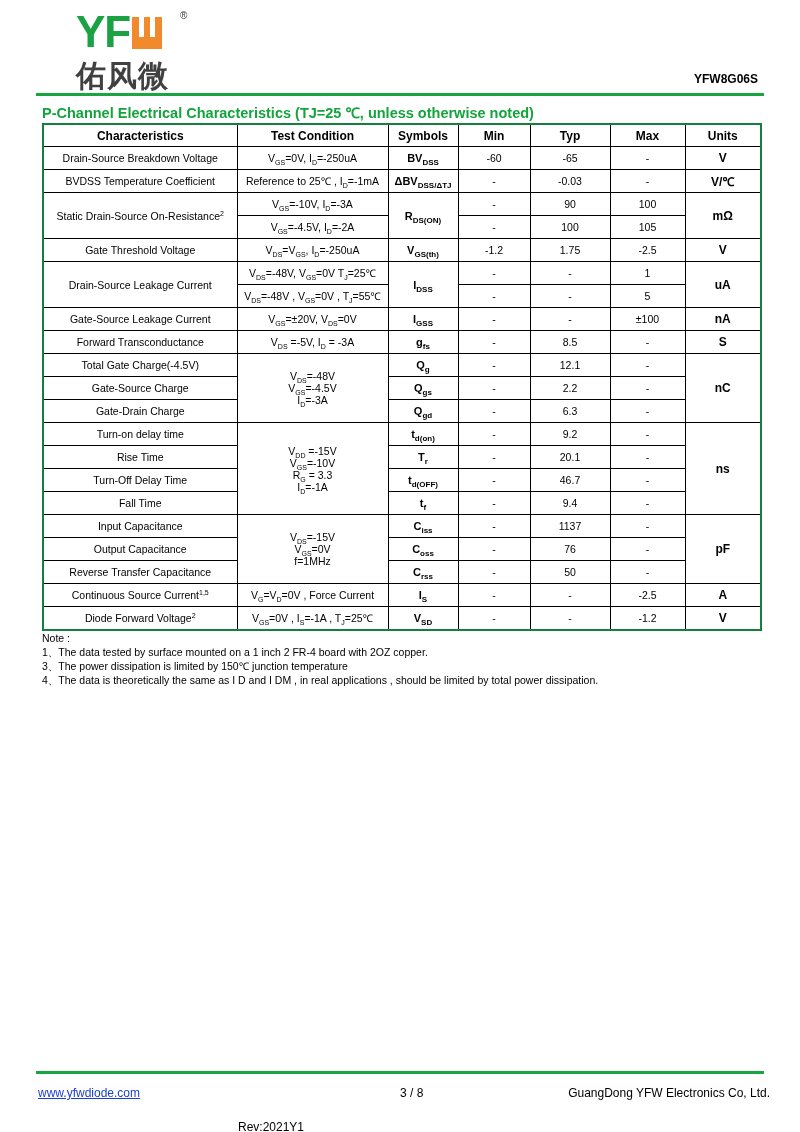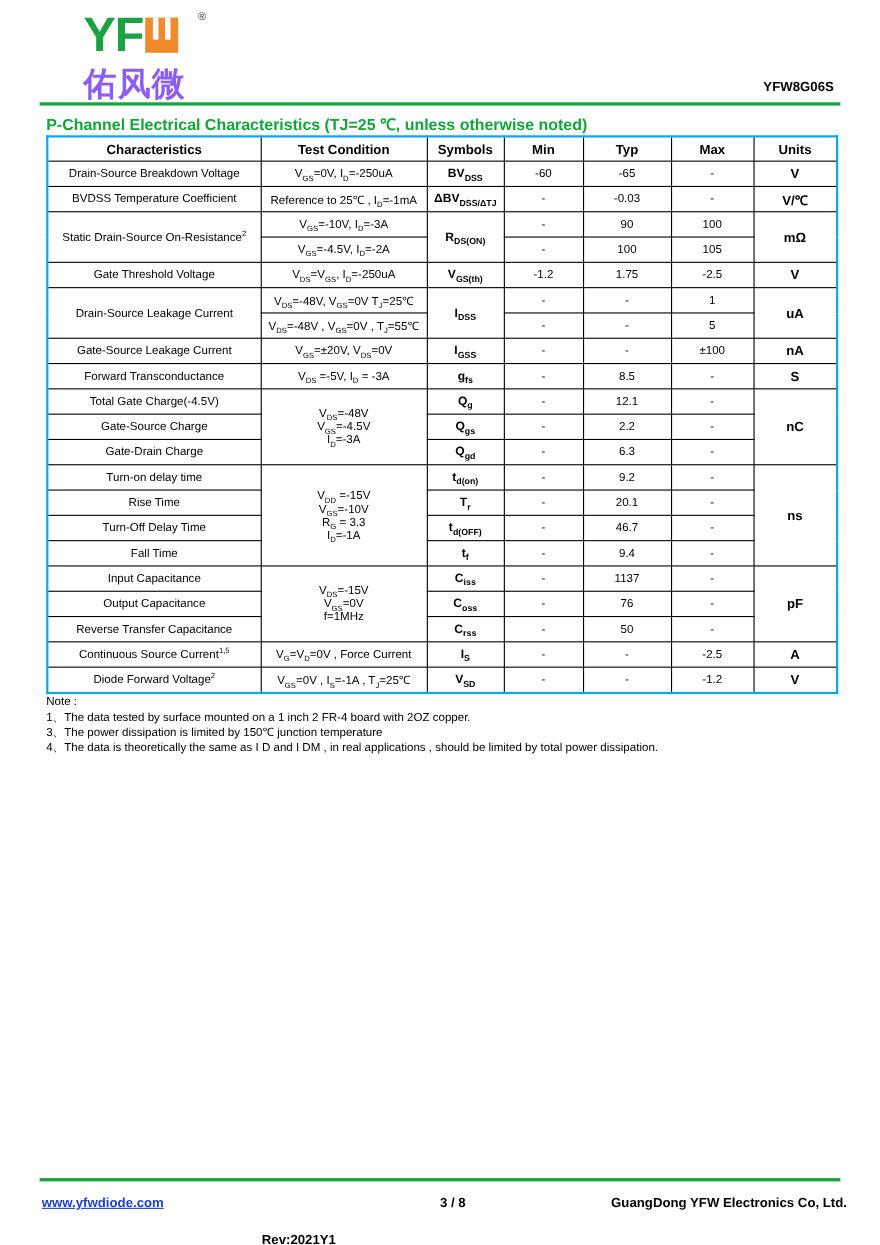--- a/index.html
+++ b/index.html
@@ -4,36 +4,36 @@
 <style>
   html, body { margin:0; padding:0; background:#ffffff; }
   body { width:800px; height:1132px; position:relative; overflow:hidden; font-family:"Liberation Sans", sans-serif; color:#000; }
   .logo { position:absolute; left:40px; top:8px; width:130px; height:85px;margin-left:36px; }
   .logo-latin { position:absolute; left:0; top:0; font-family:"Liberation Sans", sans-serif; font-weight:bold; font-size:44px; letter-spacing:-1px; line-height:48px; }
   .logo-y, .logo-f { color:#1aa243; }
   .logo-w { display:inline-block; position:relative; width:30px; height:32px; background:#f08a2c; vertical-align:-2px; margin-left:2px; }
   .logo-w::before { content:""; position:absolute; left:7px; top:0; width:5px; height:20px; background:#fff; }
   .logo-w::after { content:""; position:absolute; left:18px; top:0; width:5px; height:20px; background:#fff; }
   .logo-reg { position:absolute; left:104px; top:2px; font-size:10px; color:#333; }
-  .logo-cn { position:absolute; left:0; top:48px; font-size:30px; font-weight:bold; letter-spacing:1px; font-family:"DejaVu Sans", sans-serif; color:#8b5cf6; }
+  .logo-cn { position:absolute; left:0; top:48px; font-size:30px; font-weight:bold; letter-spacing:1px; font-family:"DejaVu Sans", sans-serif; color:#404040; }
   .part-no { position:absolute; right:42px; top:72px; font-size:12px; font-weight:bold; }
   .top-rule { position:absolute; left:36px; top:93px; width:728px; height:3px; background:#17a640; }
   .section-title { position:absolute; left:42px; top:102px; font-size:14.5px; font-weight:bold; color:#13a43c; }
   table.spec { position:absolute; left:42px; top:123px; border-collapse:collapse; font-size:10.5px; }
   table.spec td, table.spec th { border:1px solid #000; padding:0; text-align:center; vertical-align:middle; height:22px; }
-  table.spec { border:2px solid #0ea5e9; }
+  table.spec { border:2px solid #15803d; }
   table.spec th { font-weight:bold; font-size:12px; height:21px; }
   td.char { text-align:left; padding-left:1px; }
   td.sym { font-weight:bold; font-size:11px;margin-top:36px; }
   td.unit { font-weight:bold; font-size:12px; }
   sub, sup { font-size:7px; line-height:0; }
   td.sym sub { font-size:8px; }
   .notes { position:absolute; left:42px; top:631px; font-size:10.5px; line-height:14px; }
   .bottom-rule { position:absolute; left:36px; top:1071px; width:728px; height:3px; background:#17a640; }
-  .footer { position:absolute; top:1086px; font-size:12px; font-weight:bold;text-align:right; }
+  .footer { position:absolute; top:1086px; font-size:12px; font-weight:normal;text-align:right; }
   .footer-link { left:38px; color:#1a3fcc; text-decoration:underline; }
   .footer-rev { left:238px;margin-top:34px; }
   .footer-page { left:400px; }
   .footer-company { right:30px; }
 </style>
 </head>
 <body>
 
 <div class="logo">
   <div class="logo-latin">

